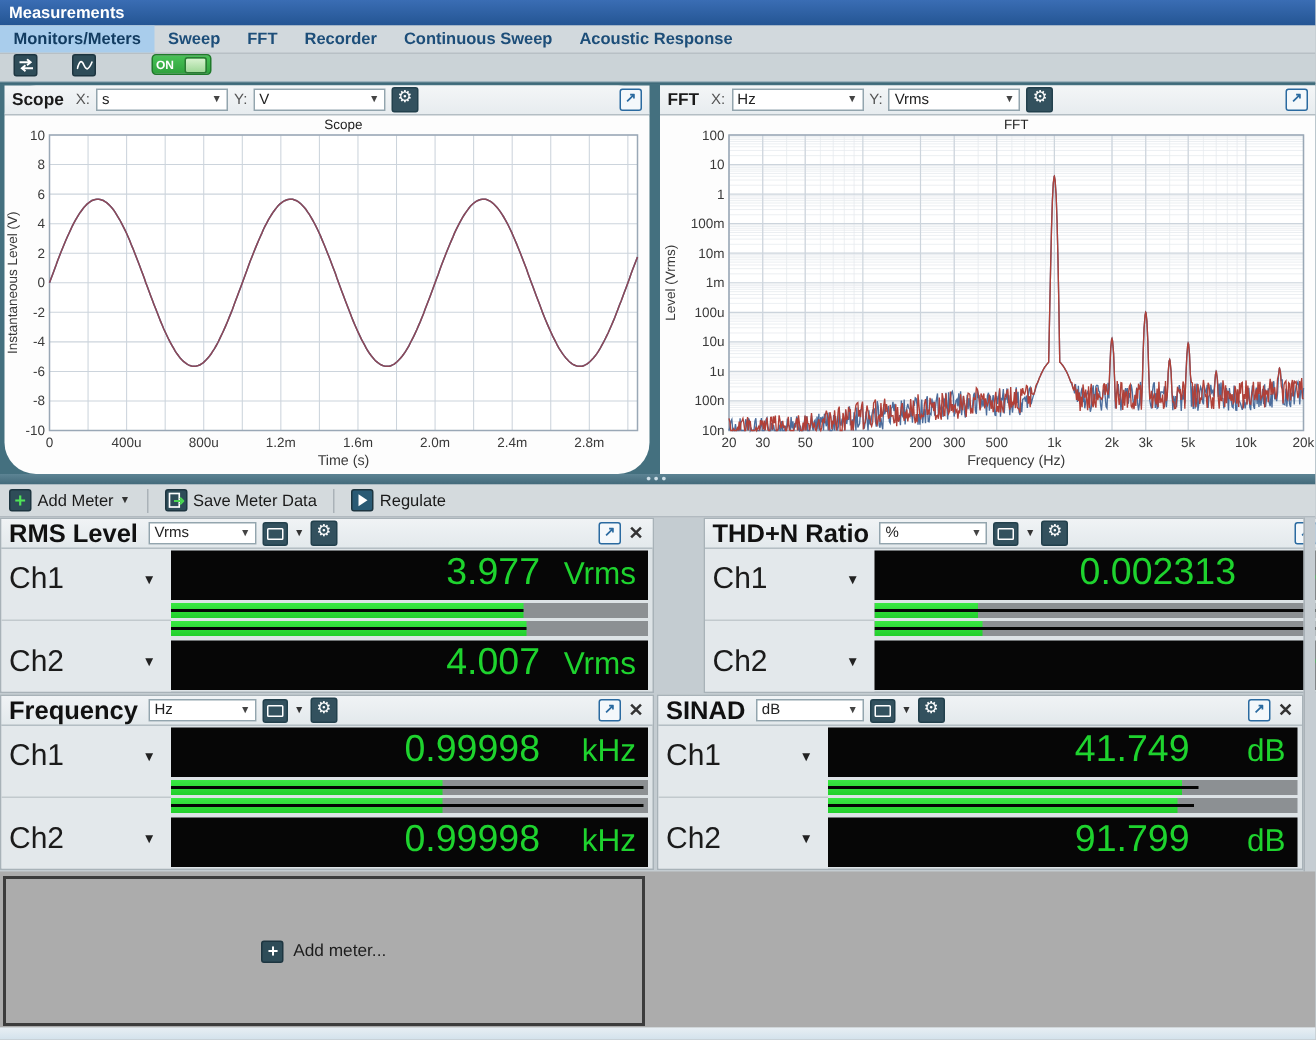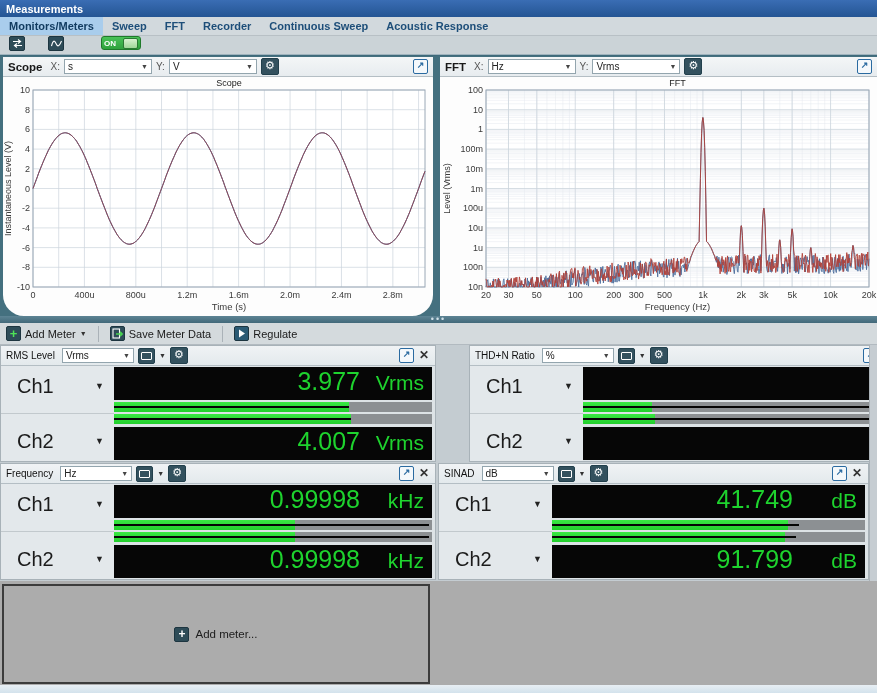--- a/index.html
+++ b/index.html
@@ -46,26 +46,26 @@
   .tbcaret{font-size:7px;color:#333;}
   
   #metergrid{left:0;top:345px;width:877px;height:236px;}
   .mpanel{position:absolute;background:#dde3e6;border:1px solid #a8b2b8;box-sizing:border-box;}
   .mp00{left:0;top:0;width:436px;height:117px;}
   .mp01{left:438px;top:0;width:431px;height:117px;margin-left:31px;}
   .mp10{left:0;top:118px;width:436px;height:117px;}
   .mp11{left:438px;top:118px;width:431px;height:117px;}
   #meterscroll{left:869px;top:0;width:8px;height:236px;background:#c6cdd2;border-left:1px solid #aab2b8;box-sizing:border-box;}
   .mhead{height:20px;background:linear-gradient(#f0f3f5,#e3e9ec);border-bottom:1px solid #b4bec4;display:flex;align-items:center;gap:4px;padding:0 5px;box-sizing:border-box;}
-  .mhead .mtitle{font-size:10px;font-weight:normal;color:#111;margin-right:3px;}
+  .mhead .mtitle{font-size:17px;font-weight:bold;color:#111;margin-right:3px;}
   .dispicon{width:15px;height:14px;background:#33515e;border:1px solid #22404c;border-radius:2px;display:flex;align-items:center;justify-content:center;}
   .dispicon .r{width:9px;height:6px;border:1.5px solid #fff;border-radius:1px;}
   .mbody{position:relative;height:95px;}
   .chcol{position:absolute;left:0;top:0;width:113px;height:95px;background:#e3e8eb;}
-  .chrow{position:absolute;left:0;width:113px;height:40px;display:flex;align-items:center;justify-content:space-between;padding:0 10px 0 16px;box-sizing:border-box;}
+  .chrow{position:absolute;left:0;width:113px;height:40px;display:flex;align-items:center;justify-content:space-between;padding:0 10px 0 5px;box-sizing:border-box;}
   .chrow .chname{font-size:20px;color:#1b1b1b;}
   .chrow .chcaret{font-size:9px;color:#222;}
   .chdiv{position:absolute;left:0;top:47px;width:113px;height:1px;background:#c2c9cd;}
   .disp{position:absolute;left:113px;right:3px;height:33px;background:#060606;display:flex;align-items:baseline;justify-content:flex-end;padding-right:8px;box-sizing:border-box;}
   .disp .val{color:#1ed32e;font-size:25px;}
   .disp .unit{color:#1ed32e;font-size:21px;min-width:64px;text-align:right;}
   .disp.d1{top:1px;}
   .disp.d2{bottom:1px;}
   .mbar{position:absolute;left:113px;right:3px;height:10px;background:#8c9093;overflow:hidden;}
   .mbar.b1{top:36px;}
@@ -470,20 +470,21 @@
       <div class="chrow" style="top:0;">
           <span class="chname">Ch1</span>
           <span class="chcaret">▼</span>
         </div>
       <div class="chdiv"></div>
       <div class="chrow" style="bottom:0;">
           <span class="chname">Ch2</span>
           <span class="chcaret">▼</span>
         </div>
       <div class="disp d1">
+          <span class="val">0.002313</span>
           <span class="unit">%</span>
         </div>
       <div class="mbar b1">
           <div class="fill" style="width: 22%;"></div>
           <div class="peak" style="width: 98%;"></div>
         </div>
       <div class="mbar b2">
           <div class="fill" style="width: 23%;"></div>
           <div class="peak" style="width: 98%;"></div>
         </div>

